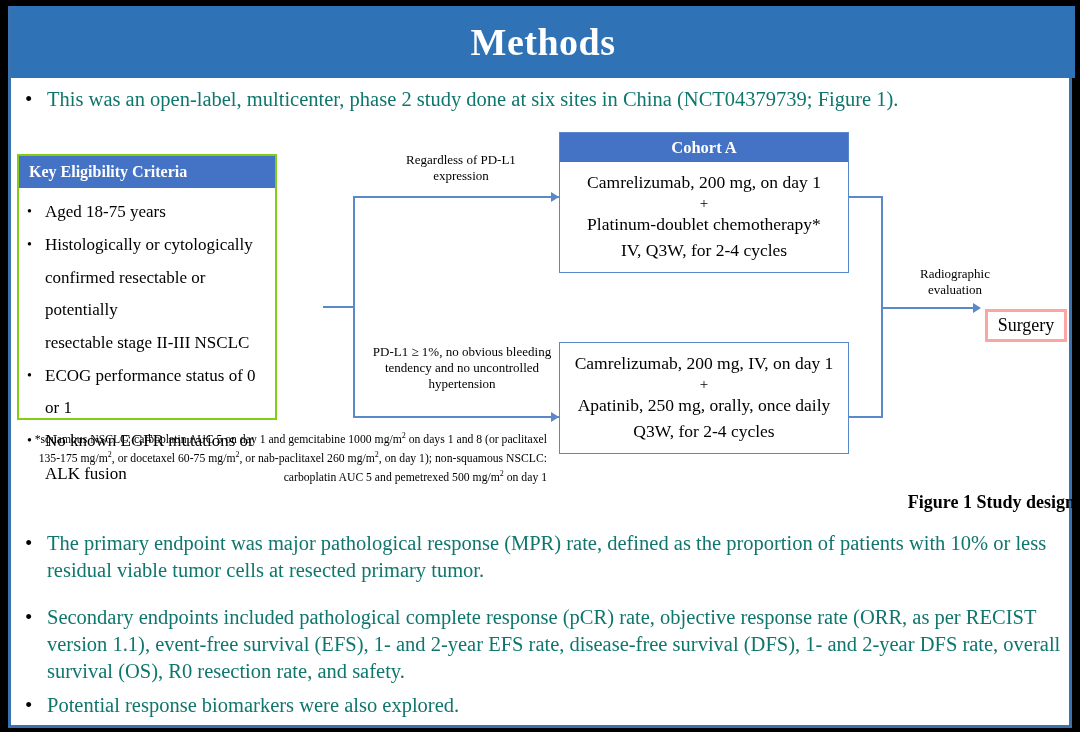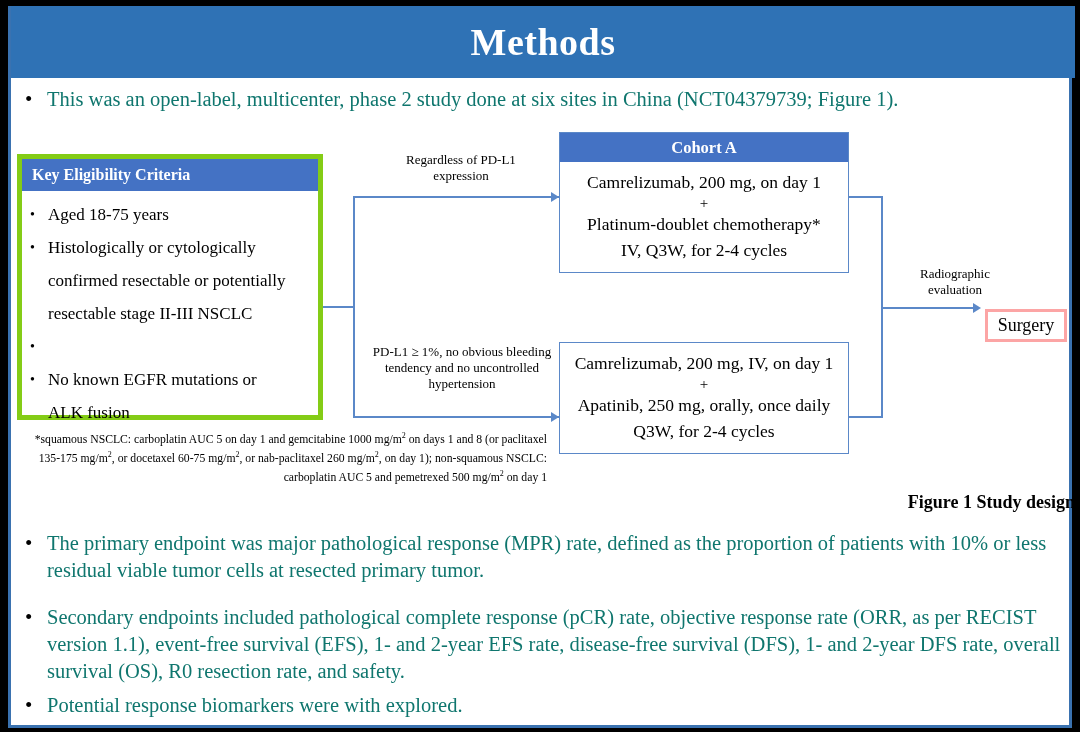--- a/index.html
+++ b/index.html
@@ -79,23 +79,23 @@
     top: 110px;
     width: 1064px;
     height: 400px;
   }
 
   
   #elig-box {
     position: absolute;
     left: 6px;
     top: 38px;
-    width: 306px;
+    width: 260px;
     height: 266px;
-    border: 5px solid #84cc16;
+    border: 2px solid #84cc16;
     background: #ffffff;
   }
   #elig-header {
     height: 32px;
     background: #4472c4;
     display: flex;
     align-items: center;
     padding-left: 10px;
   }
   #elig-header-text {
@@ -286,20 +286,21 @@
         <div class="elig-item">
           <span class="elig-dot"></span>
           <span class="elig-label">confirmed resectable or potentially</span>
         </div>
         <div class="elig-item">
           <span class="elig-dot"></span>
           <span class="elig-label">resectable stage II-III  NSCLC</span>
         </div>
         <div class="elig-item">
           <span class="elig-dot">•</span>
+          <span class="elig-label">ECOG performance status of 0 or 1</span>
         </div>
         <div class="elig-item">
           <span class="elig-dot">•</span>
           <span class="elig-label">No known EGFR mutations or</span>
         </div>
         <div class="elig-item">
           <span class="elig-dot"></span>
           <span class="elig-label">ALK fusion</span>
         </div>
       </div>
@@ -344,16 +345,16 @@
     <span class="bullet-text">The primary endpoint was major pathological response (MPR) rate, defined as the proportion of patients with 10% or less residual viable tumor cells at resected primary tumor.</span>
   </div>
 
   <div class="bullet-row" id="bullet-secondary">
     <span class="bullet-dot">•</span>
     <span class="bullet-text">Secondary endpoints included pathological complete response (pCR) rate, objective response rate (ORR, as per RECIST version 1.1), event-free survival (EFS), 1- and 2-year EFS rate, disease-free survival (DFS), 1- and 2-year DFS rate, overall survival (OS), R0 resection rate, and safety.</span>
   </div>
 
   <div class="bullet-row" id="bullet-biomarker">
     <span class="bullet-dot">•</span>
-    <span class="bullet-text">Potential response biomarkers were with explored.</span>
+    <span class="bullet-text">Potential response biomarkers were also explored.</span>
   </div>
 
 </div>
 
 </body></html>

